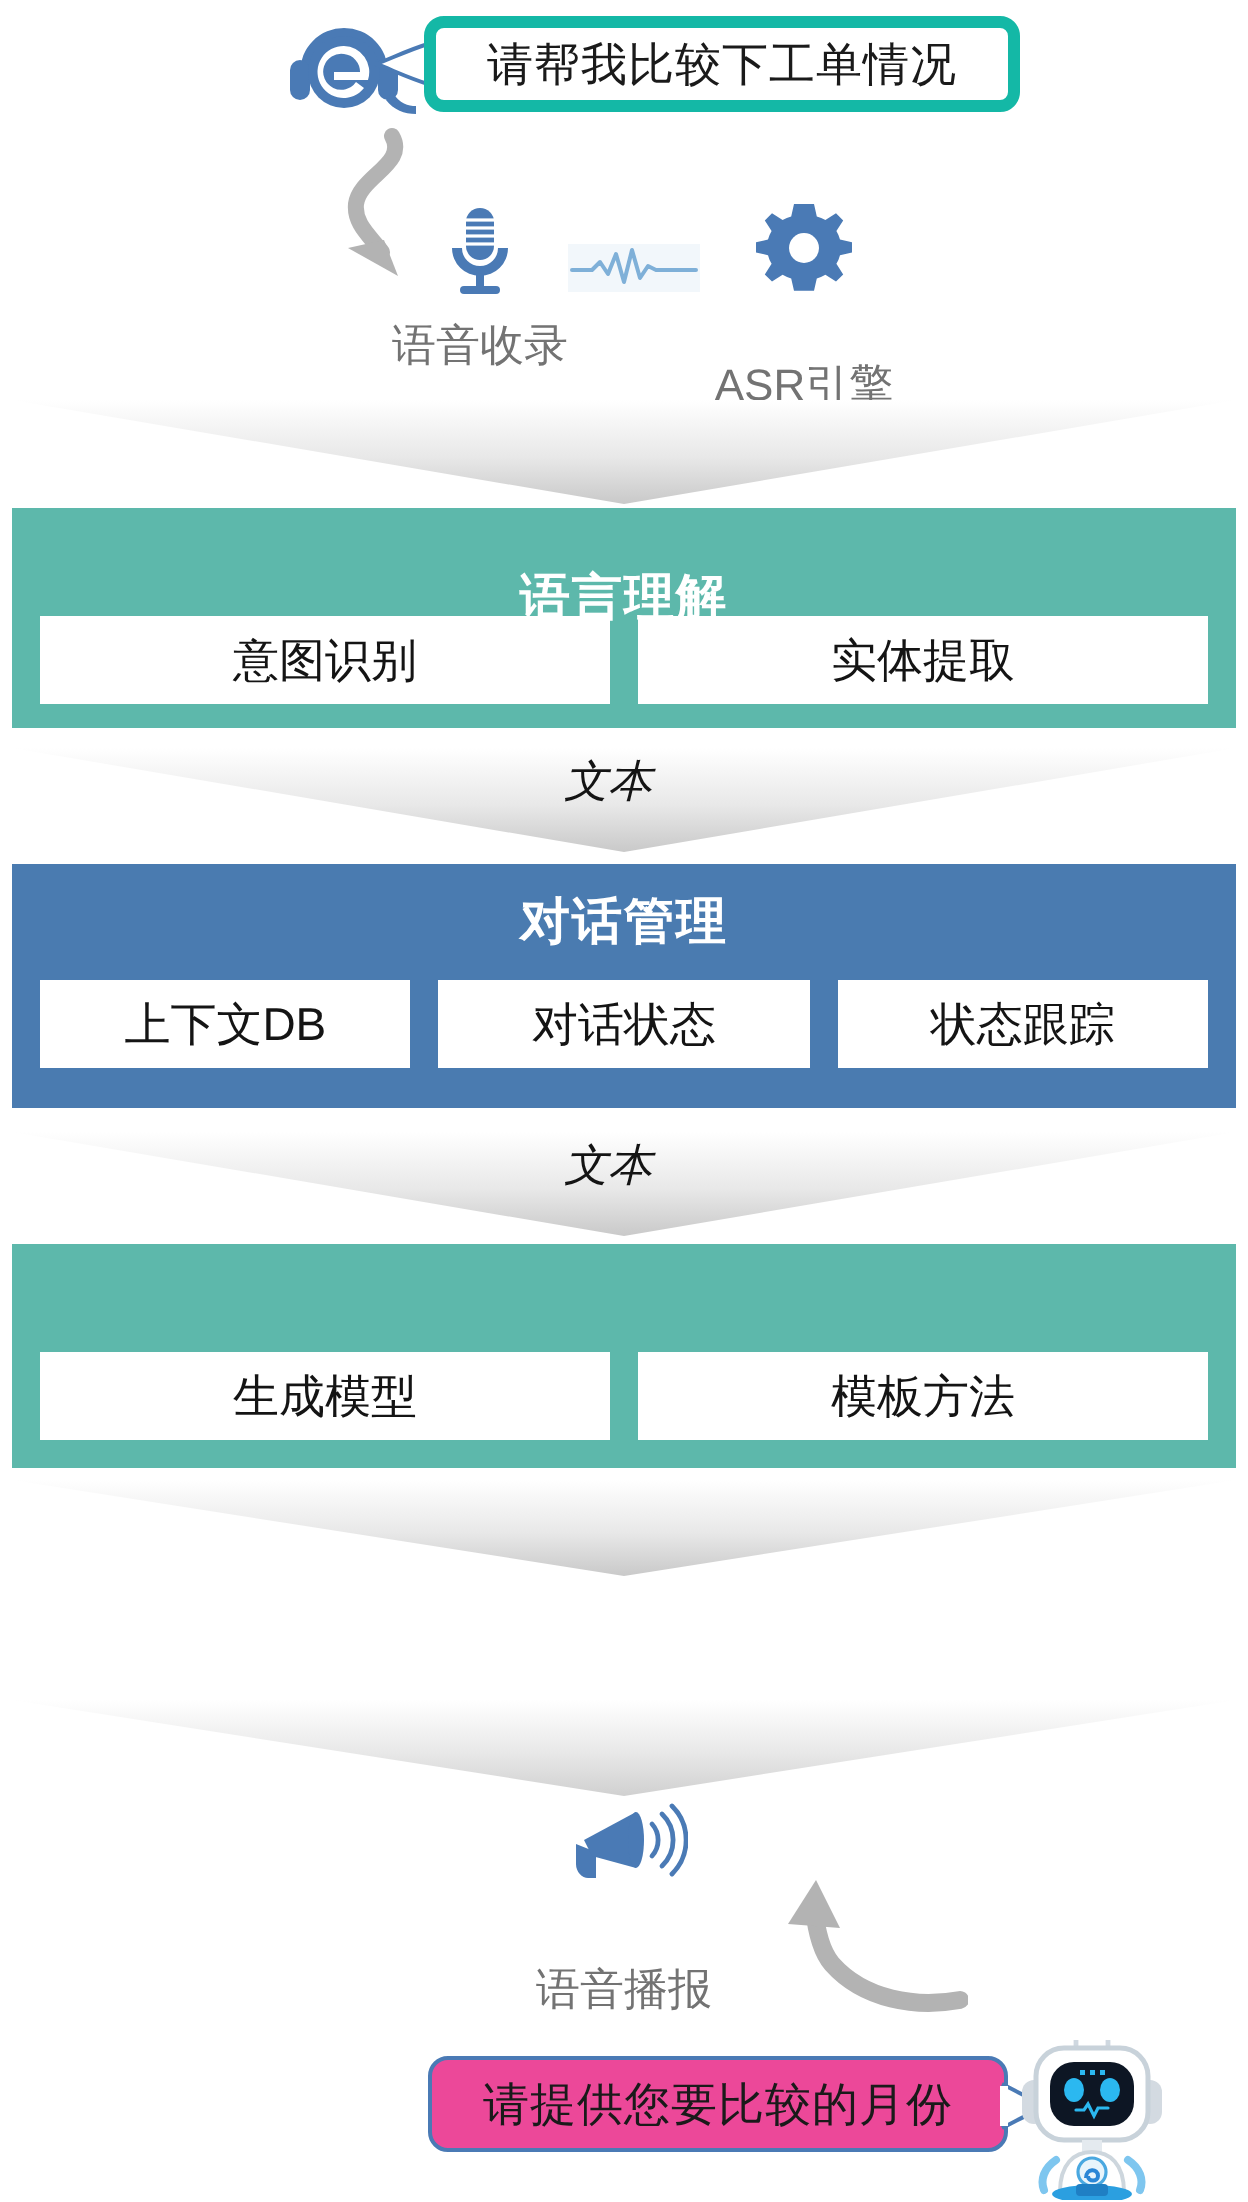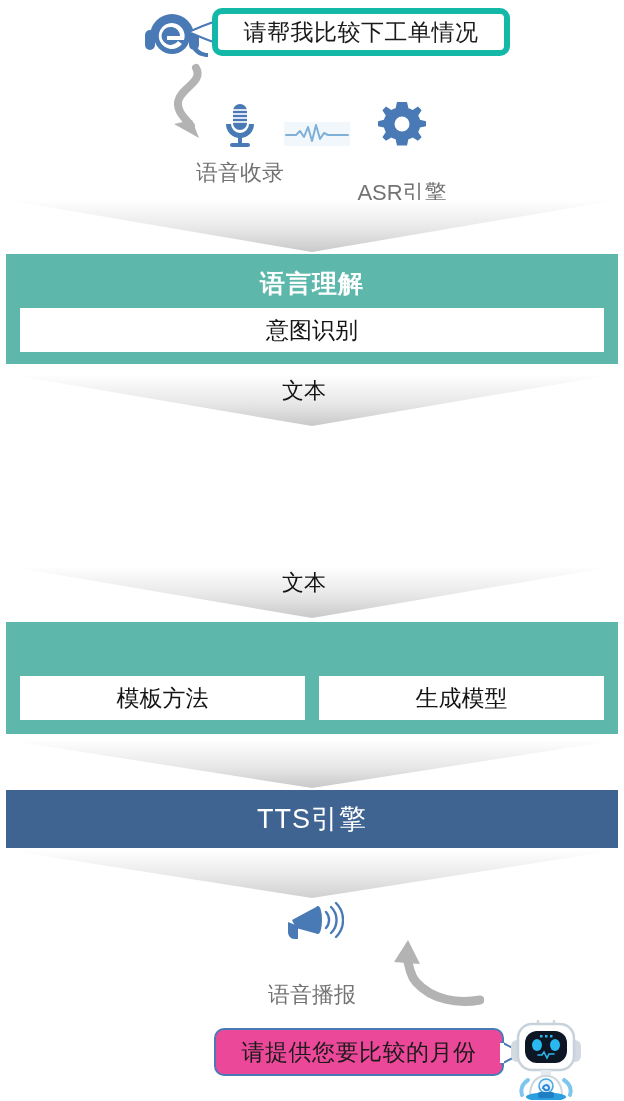--- a/index.html
+++ b/index.html
@@ -118,20 +118,21 @@
     height: 58px;
   }
   .chev-label {
     position: absolute;
     left: 0; right: 16px;
     top: 6px;
     text-align: center;
     font-size: 22px;
     color: #141414;
     z-index: 3;
+    font-style: italic;
   }
 
   
   #tts-bar {
     left: 6px; top: 790px;
     width: 612px; height: 58px;
     display: flex;
     align-items: center;
     justify-content: center;
   }
@@ -216,79 +217,85 @@
           <stop offset="55%" stop-color="#e8e8e8"></stop>
           <stop offset="100%" stop-color="#c9c9c9"></stop>
         </linearGradient>
       </defs>
       <path d="M0,4 L612,4 L306,56 Z" fill="url(#gchev0)"></path>
     </svg>
     <div class="chev-label"></div>
   </div>
 
   <div class="abs block" style="top:254px; height:110px; background:#5DB8AB;">
-    <div class="block-title" style="padding-top:13px;">语言理解</div>
+    <div class="block-title" style="padding-top:28px;">语言理解</div>
     <div class="sub-row" style="top:54px;">
       <div class="sub-box">意图识别</div>
+      <div class="sub-box">实体提取</div>
     </div>
   </div>
 
   <div class="abs chev-wrap" style="top:370px;">
     <svg width="612" height="58" viewBox="0 0 612 58" preserveAspectRatio="none">
       <defs>
         <linearGradient id="gchev1" x1="0" y1="0" x2="0" y2="1">
           <stop offset="0%" stop-color="#ffffff"></stop>
           <stop offset="55%" stop-color="#e8e8e8"></stop>
           <stop offset="100%" stop-color="#c9c9c9"></stop>
         </linearGradient>
       </defs>
       <path d="M0,4 L612,4 L306,56 Z" fill="url(#gchev1)"></path>
     </svg>
     <div class="chev-label">文本</div>
   </div>
 
+  <div class="abs block" style="top:432px; height:122px; background:#4A7BB0;">
+    <div class="block-title" style="padding-top:12px;">对话管理</div>
+    <div class="sub-row" style="top:58px;">
+      <div class="sub-box">上下文DB</div>
+      <div class="sub-box">对话状态</div>
+      <div class="sub-box">状态跟踪</div>
+    </div>
+  </div>
 
   <div class="abs chev-wrap" style="top:562px;">
     <svg width="612" height="58" viewBox="0 0 612 58" preserveAspectRatio="none">
       <defs>
         <linearGradient id="gchev2" x1="0" y1="0" x2="0" y2="1">
           <stop offset="0%" stop-color="#ffffff"></stop>
           <stop offset="55%" stop-color="#e8e8e8"></stop>
           <stop offset="100%" stop-color="#c9c9c9"></stop>
         </linearGradient>
       </defs>
       <path d="M0,4 L612,4 L306,56 Z" fill="url(#gchev2)"></path>
     </svg>
     <div class="chev-label">文本</div>
   </div>
 
   <div class="abs block" style="top:622px; height:112px; background:#5DB8AB;">
     <div class="sub-row" style="top:54px;">
+      <div class="sub-box">生成模型</div>
       <div class="sub-box">模板方法</div>
-      <div class="sub-box">生成模型</div>
     </div>
   </div>
 
   <div class="abs chev-wrap" style="top:738px; height:52px;">
     <svg width="612" height="52" viewBox="0 0 612 52" preserveAspectRatio="none">
       <defs>
         <linearGradient id="gchev3" x1="0" y1="0" x2="0" y2="1">
           <stop offset="0%" stop-color="#ffffff"></stop>
           <stop offset="55%" stop-color="#e8e8e8"></stop>
           <stop offset="100%" stop-color="#c9c9c9"></stop>
         </linearGradient>
       </defs>
       <path d="M0,2 L612,2 L306,50 Z" fill="url(#gchev3)"></path>
     </svg>
     <div class="chev-label"></div>
   </div>
 
-  <div id="tts-bar" class="abs" style="background:#3F6491;">
-    <span class="t">TTS引擎</span>
-  </div>
 
   <div class="abs chev-wrap" style="top:848px; height:52px;">
     <svg width="612" height="52" viewBox="0 0 612 52" preserveAspectRatio="none">
       <defs>
         <linearGradient id="gchev4" x1="0" y1="0" x2="0" y2="1">
           <stop offset="0%" stop-color="#ffffff"></stop>
           <stop offset="55%" stop-color="#e8e8e8"></stop>
           <stop offset="100%" stop-color="#d0d0d0"></stop>
         </linearGradient>
       </defs>

